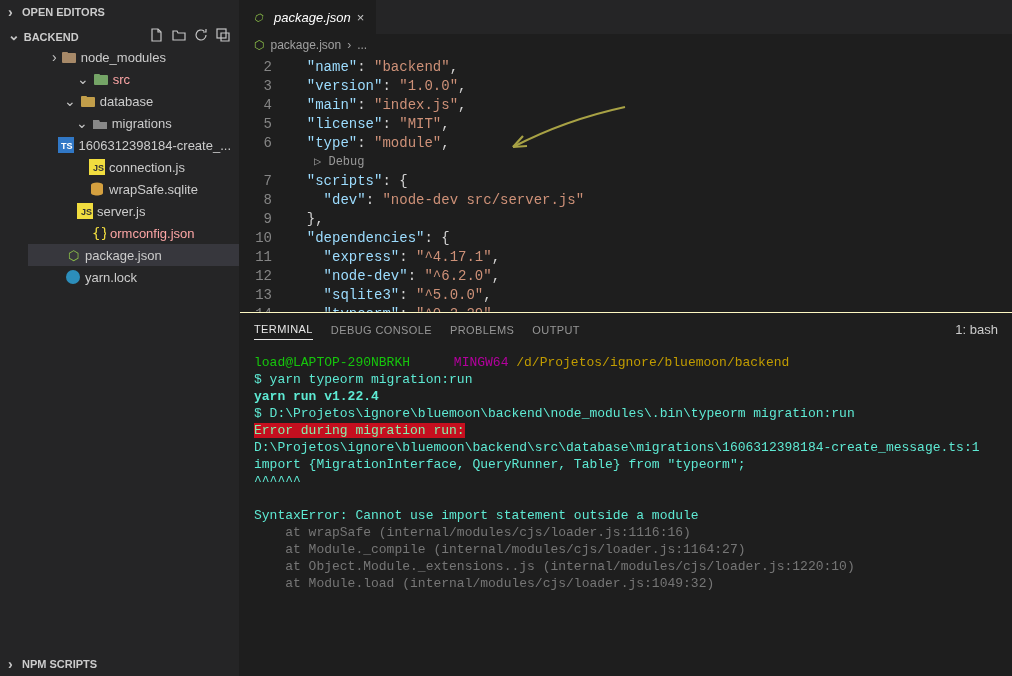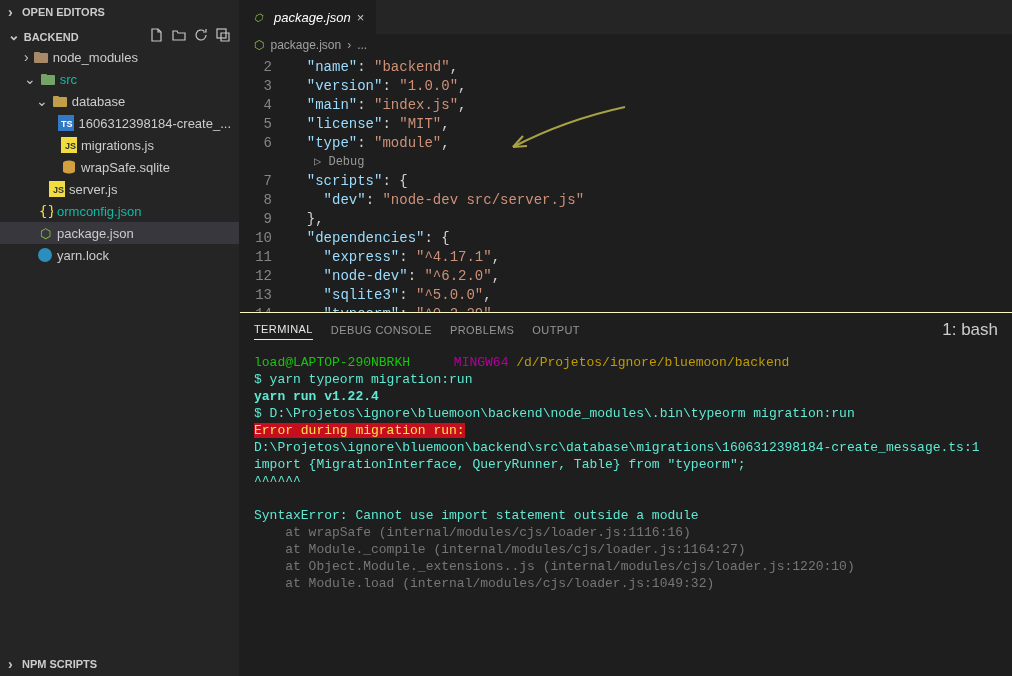--- a/index.html
+++ b/index.html
@@ -46,33 +46,33 @@
   display: flex;
   align-items: center;
   justify-content: space-between;
   padding: 3px 8px;
   font-size: 11px;
   font-weight: 700;
 }
 .folder-header .left { display: flex; align-items: flex-end; gap: 4px; }
 .folder-actions { display: flex; gap: 6px; }
 .folder-actions .icon { width: 16px; height: 16px; color: #c5c5c5; }
-.tree { flex: 1; overflow: auto; }
+.tree { flex: 1; overflow: auto; padding-left: 28px; }
 .tree-item {
   display: flex;
   align-items: center;
   gap: 4px;
   padding: 2px 8px;
   cursor: pointer;
   height: 22px;
   white-space: nowrap;
   overflow: hidden;
 }
 .tree-item.active { background: #37373d; }
-.tree-item.mod-color { color: #14b8a6; }
+.tree-item.mod-color { color: #fca5a5; margin-left: 25px; }
 .indent { display: inline-block; }
 .fileicon { width: 16px; height: 16px; display: inline-flex; align-items: center; justify-content: center; font-size: 10px; flex-shrink:0; }
 .chev-r::before { content: "›"; font-size: 14px; color: #c5c5c5; }
 .chev-d::before { content: "⌄"; font-size: 14px; color: #c5c5c5; }
 
 .main {
   flex: 1;
   display: flex;
   flex-direction: column;
   background: #1e1e1e;
@@ -144,36 +144,36 @@
 }
 .panel-tabs {
   display: flex;
   align-items: center;
   gap: 18px;
   padding: 6px 14px 0 14px;
   font-size: 11px;
 }
 .panel-tab { color: #969696; padding: 4px 0; cursor: pointer; letter-spacing: 0.4px; }
 .panel-tab.active { color: #e7e7e7; border-bottom: 1px solid #e7e7e7; }
-.panel-right { margin-left: auto; color: #cccccc; font-size: 17px; }
+.panel-right { margin-left: auto; color: #cccccc; font-size: 13px; }
 .terminal {
   flex: 1;
   font-family: Consolas, "Courier New", monospace;
   font-size: 13px;
   line-height: 17px;
   padding: 14px 14px 0 14px;
   overflow: hidden;
   white-space: pre;
 }
 .t-green { color: #16c60c; }
 .t-purple { color: #b4009e; padding-left: 36px; }
 .t-yellow { color: #c19c00; }
 .t-white { color: #5eead4; }
 .t-bold { font-weight: 700; }
-.t-err { background: #c50f1f; color: #fde047; }
+.t-err { background: #c50f1f; color: #86efac; }
 .t-dim { color: #767676; }
 svg { display: block; }
 </style>
 </head>
 <body>
 
 <div class="sidebar">
 
   <div class="section-header">
     <span class="chev chev-r"></span>
@@ -232,40 +232,50 @@
         <span class="chev-d"></span>
         <span class="fileicon">
           <svg width="16" height="16">
             <rect x="1" y="4" width="14" height="10" rx="1" fill="#c29e4a"></rect>
             <rect x="1" y="3" width="6" height="3" rx="1" fill="#c29e4a"></rect>
           </svg>
         </span>
         <span>database</span>
       </div>
       <div class="tree-item">
+        <span class="indent" style="width:36px"></span>
+        <span class="chev-d"></span>
+        <span class="fileicon">
+          <svg width="16" height="16">
+            <path d="M1 5h6l1 2h7v7H1z" fill="#888"></path>
+          </svg>
+        </span>
+        <span>migrations</span>
+      </div>
+      <div class="tree-item">
         <span class="indent" style="width:48px"></span>
         <span style="width:9px;display:inline-block"></span>
         <span class="fileicon">
           <svg width="16" height="16">
             <rect width="16" height="16" fill="#3178c6"></rect>
             <text x="3" y="12" font-size="9" fill="#fff" font-family="sans-serif" font-weight="700">TS</text>
           </svg>
         </span>
         <span>1606312398184-create_...</span>
       </div>
       <div class="tree-item">
         <span class="indent" style="width:36px"></span>
         <span style="width:9px;display:inline-block"></span>
         <span class="fileicon">
           <svg width="16" height="16">
             <rect width="16" height="16" fill="#f1dd3f"></rect>
             <text x="4" y="12" font-size="9" fill="#333" font-family="sans-serif" font-weight="700">JS</text>
           </svg>
         </span>
-        <span>migrations.js</span>
+        <span>connection.js</span>
       </div>
       <div class="tree-item">
         <span class="indent" style="width:36px"></span>
         <span style="width:9px;display:inline-block"></span>
         <span class="fileicon">
           <svg width="16" height="16">
             <ellipse cx="8" cy="4" rx="6" ry="2.5" fill="#d4a03f"></ellipse>
             <path d="M2 4v8c0 1.4 2.7 2.5 6 2.5s6-1.1 6-2.5V4" fill="#d4a03f"></path>
           </svg>
         </span>

